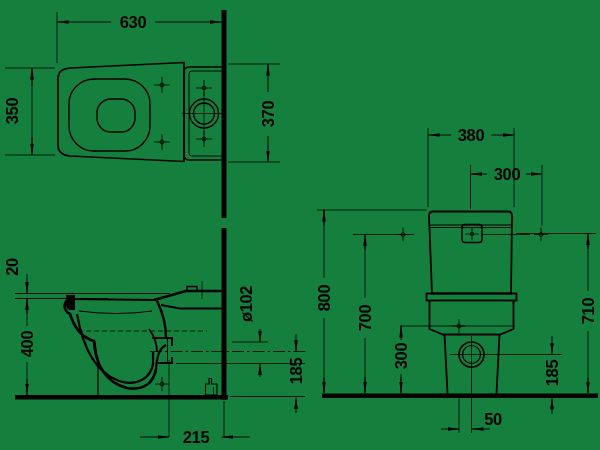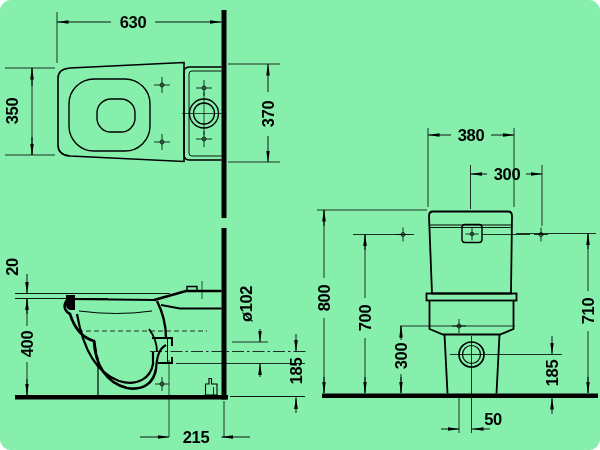--- a/index.html
+++ b/index.html
@@ -1,16 +1,16 @@
 <!DOCTYPE html>
 <html><head>
 <meta charset="utf-8">
 <style>
   html,body{margin:0;padding:0;background:#ffffff;}
-  .canvas{position:relative;width:600px;height:450px;background:#86efac;overflow:hidden;border-radius:11px;}
+  .canvas{position:relative;width:600px;height:450px;background:#15803d;overflow:hidden;}
   svg{display:block;}
   .dimtxt{font-family:"Liberation Sans",sans-serif;font-weight:bold;font-size:16.5px;fill:#000;letter-spacing:-0.4px;}
   .ln{stroke:#000;fill:none;}
 </style>
 </head>
 <body>
 
 <div class="canvas">
 <svg width="600" height="450" viewBox="0 0 600 450">
   <defs>

